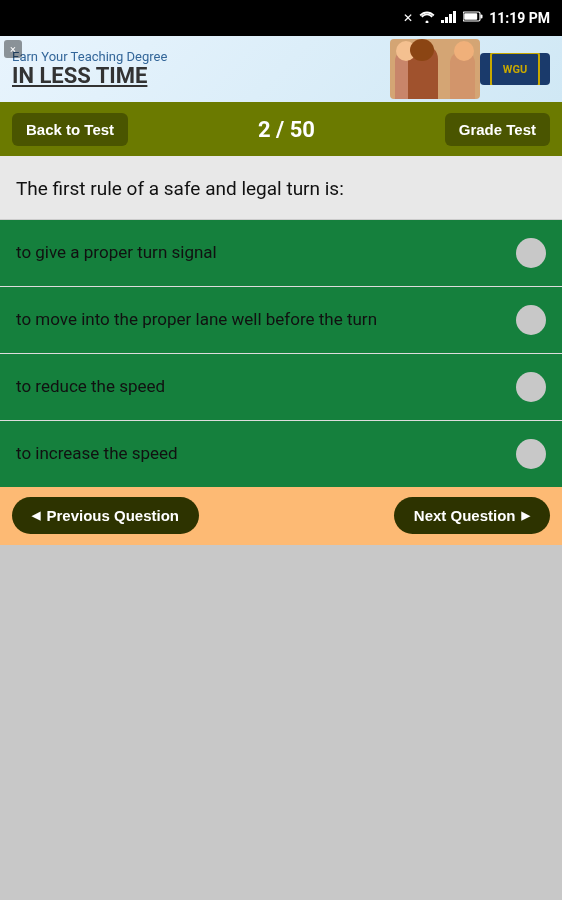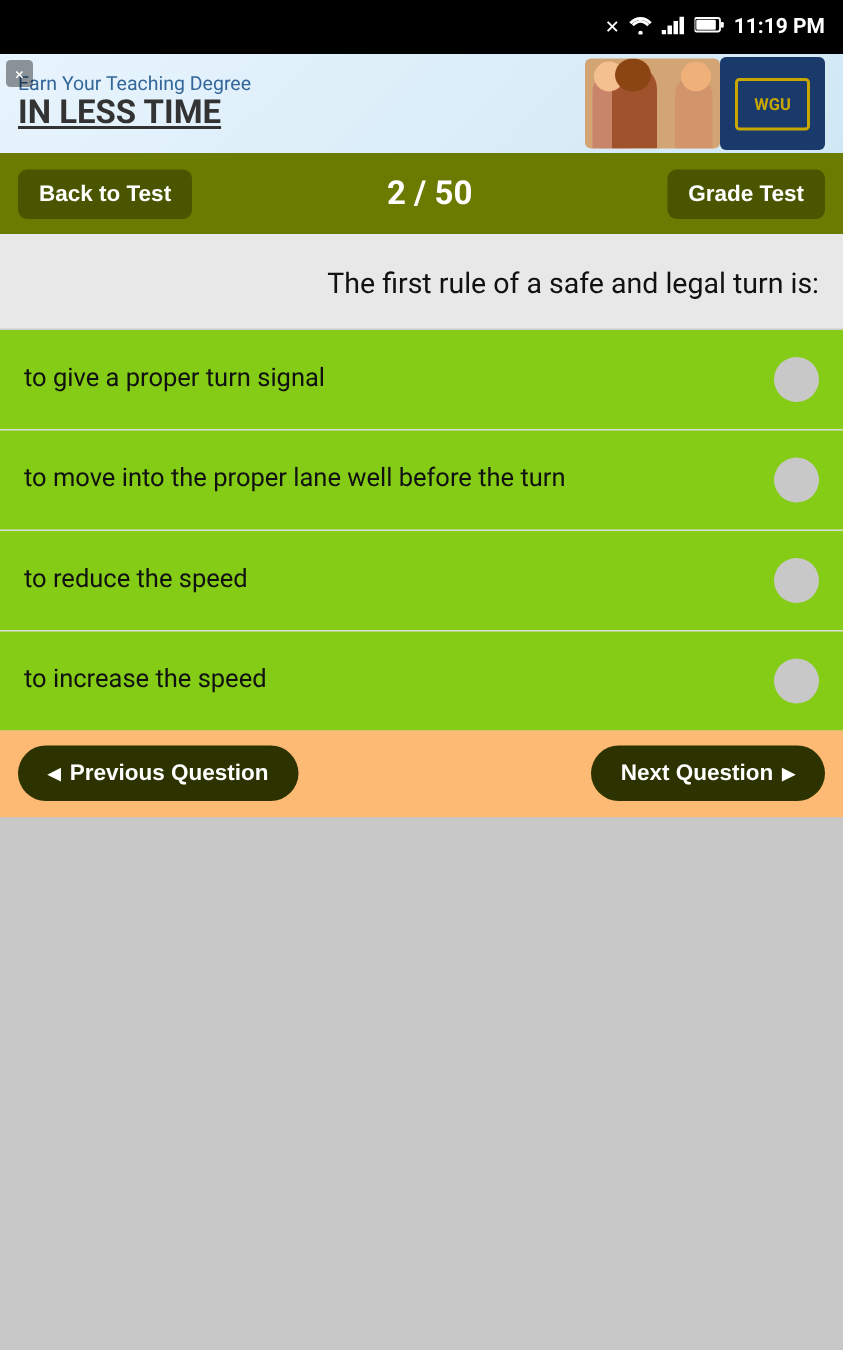--- a/index.html
+++ b/index.html
@@ -74,21 +74,21 @@
     .ad-text-big {
       font-size: 22px;
       font-weight: bold;
       color: #333;
       line-height: 1.1;
       text-decoration: underline;
     }
 
     .ad-logo {
       width: 70px;
-      height: 62px;
+      height: 32px;
       background: #1a3a6b;
       border-radius: 4px;
       display: flex;
       align-items: center;
       justify-content: center;
       color: #c8a800;
       font-weight: bold;
       font-size: 16px;
       position: relative;
       overflow: hidden;
@@ -167,32 +167,31 @@
       color: white;
       font-size: 22px;
       font-weight: bold;
     }
 
     
     .question-area {
       background: #e8e8e8;
       padding: 20px 16px 16px 16px;
       border-bottom: 1px solid #ccc;
-      text-align: right;
     }
 
     .question-text {
       font-size: 19px;
       color: #111;
       line-height: 1.4;
     }
 
     
     .answers-area {
-      background: #84cc16;
+      background: #15803d;
     }
 
     .answer-item {
       display: flex;
       align-items: center;
       justify-content: space-between;
       padding: 18px 16px;
       border-bottom: 1px solid #ddd;
       cursor: pointer;
     }

